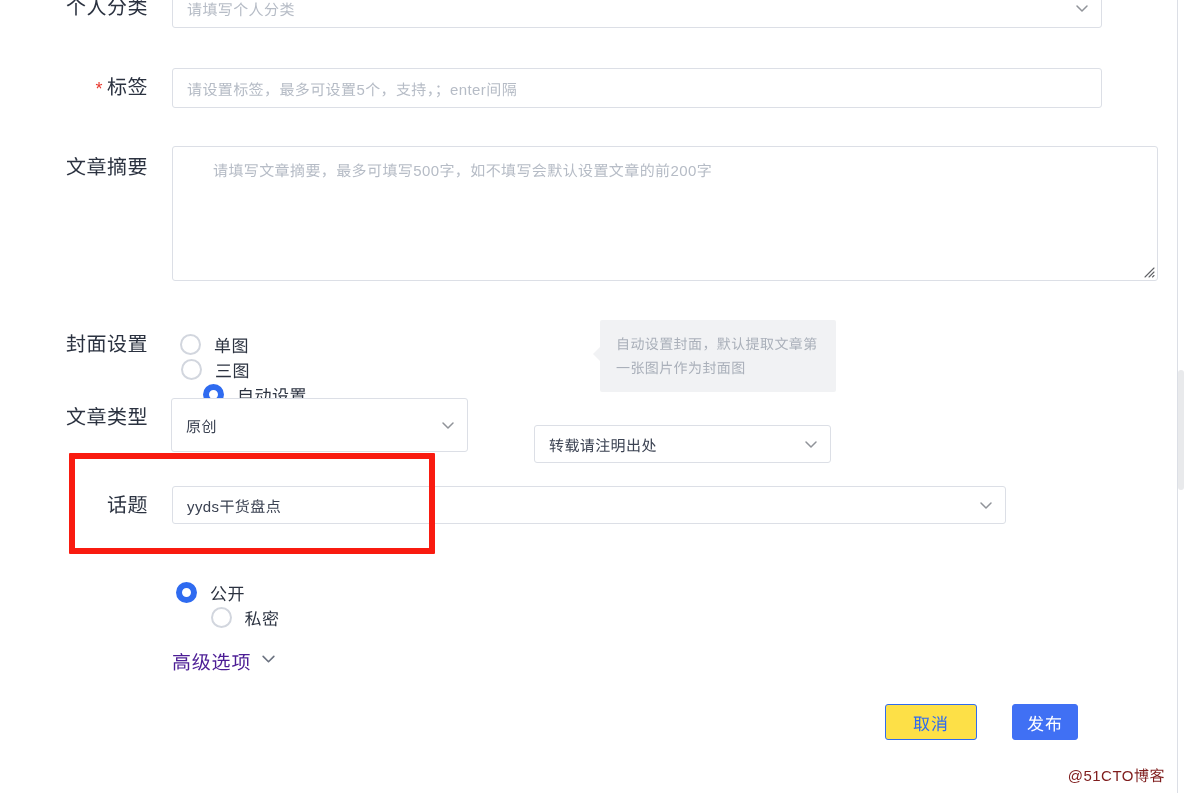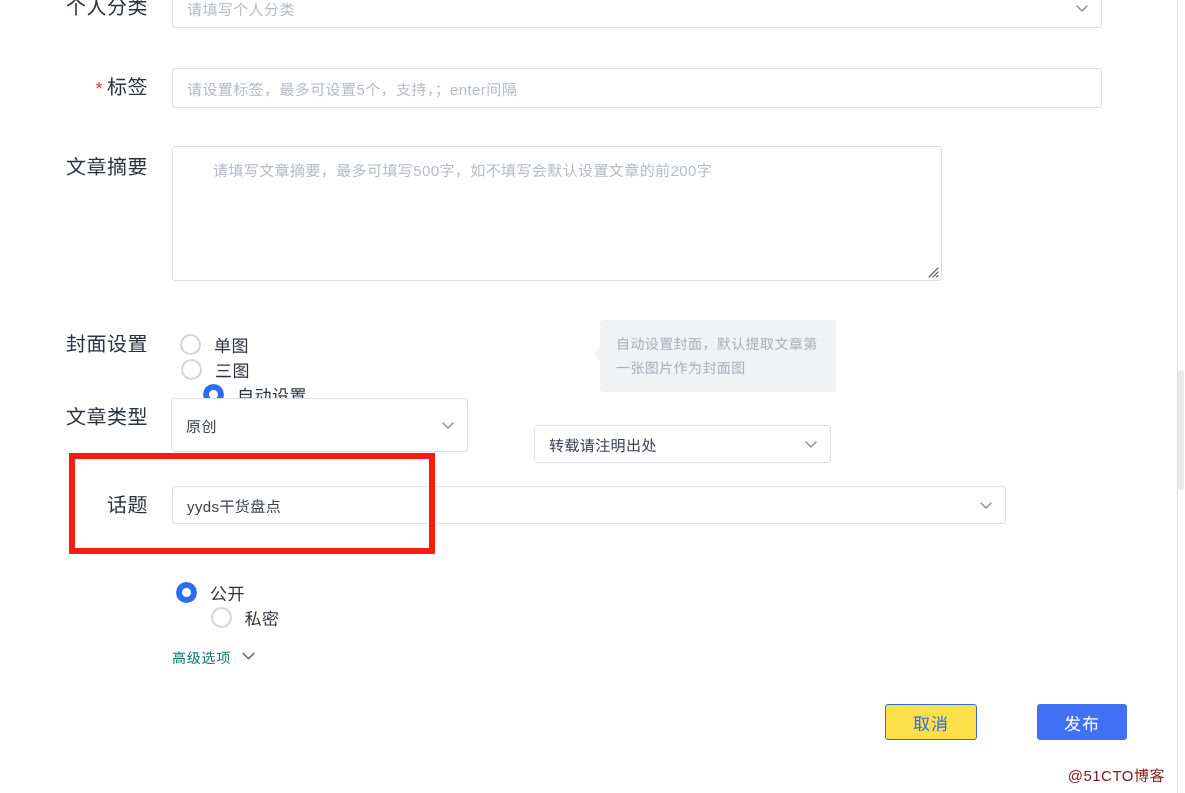--- a/index.html
+++ b/index.html
@@ -167,22 +167,22 @@
   }
 
   
   .adv {
     position: absolute;
     display: flex;
     align-items: center;
     cursor: pointer;
   }
   .adv-text {
-    font-size: 14px;
-    color: #0f766e;
+    font-size: 19px;
+    color: #4c1d95;
     letter-spacing: 0.8px;
   }
   .adv-chev { margin-left: 10px; display: block; }
 
   
   .btn {
     position: absolute;
     display: flex;
     align-items: center;
     justify-content: center;
@@ -242,21 +242,21 @@
   <div class="f-label" style="left:44px; top:74px; width:104px;">
     <span class="req">*</span><span>标签</span>
   </div>
   <div class="field" style="left:172px; top:68px; width:930px; height:40px;">
     <span class="ph">请设置标签，最多可设置5个，支持，；enter间隔</span>
   </div>
 
   <div class="f-label" style="left:44px; top:154px; width:104px;">
     <span>文章摘要</span>
   </div>
-  <div class="textarea" style="left:172px; top:146px; width:770px; height:135px;padding-left:40px;">
+  <div class="textarea" style="left:172px; top:146px; width:986px; height:135px;padding-left:40px;">
     <div class="ph">请填写文章摘要，最多可填写500字，如不填写会默认设置文章的前200字</div>
     <span class="resize-grip">
       <svg width="14" height="14" viewBox="0 0 14 14">
         <path d="M13 4 L4 13 M13 8 L8 13 M13 11.5 L11.5 13" stroke="#606266" stroke-width="1.1" fill="none" stroke-linecap="round"></path>
       </svg>
     </span>
   </div>
 
   <div class="f-label" style="left:44px; top:331px; width:104px;">
     <span>封面设置</span>
@@ -332,21 +332,21 @@
     <span class="adv-chev">
       <svg width="15" height="15" viewBox="0 0 14 14">
           <path d="M2 5l5 5 5-5" fill="none" stroke="#6b7280" stroke-width="1.5" stroke-linecap="round" stroke-linejoin="round"></path>
         </svg>
     </span>
   </div>
 
   <div class="btn btn-ghost" style="left:885px; top:704px; width:92px; height:36px;">
     <span>取消</span>
   </div>
-  <div class="btn btn-primary" style="left:1012px; top:704px; width:90px; height:36px;margin-left:25px;">
+  <div class="btn btn-primary" style="left:1012px; top:704px; width:66px; height:36px;">
     <span>发布</span>
   </div>
 
   <div class="page-edge"></div>
   <div class="scroll-thumb"></div>
 
   <div class="watermark">@51CTO博客</div>
 
 </div>
 

